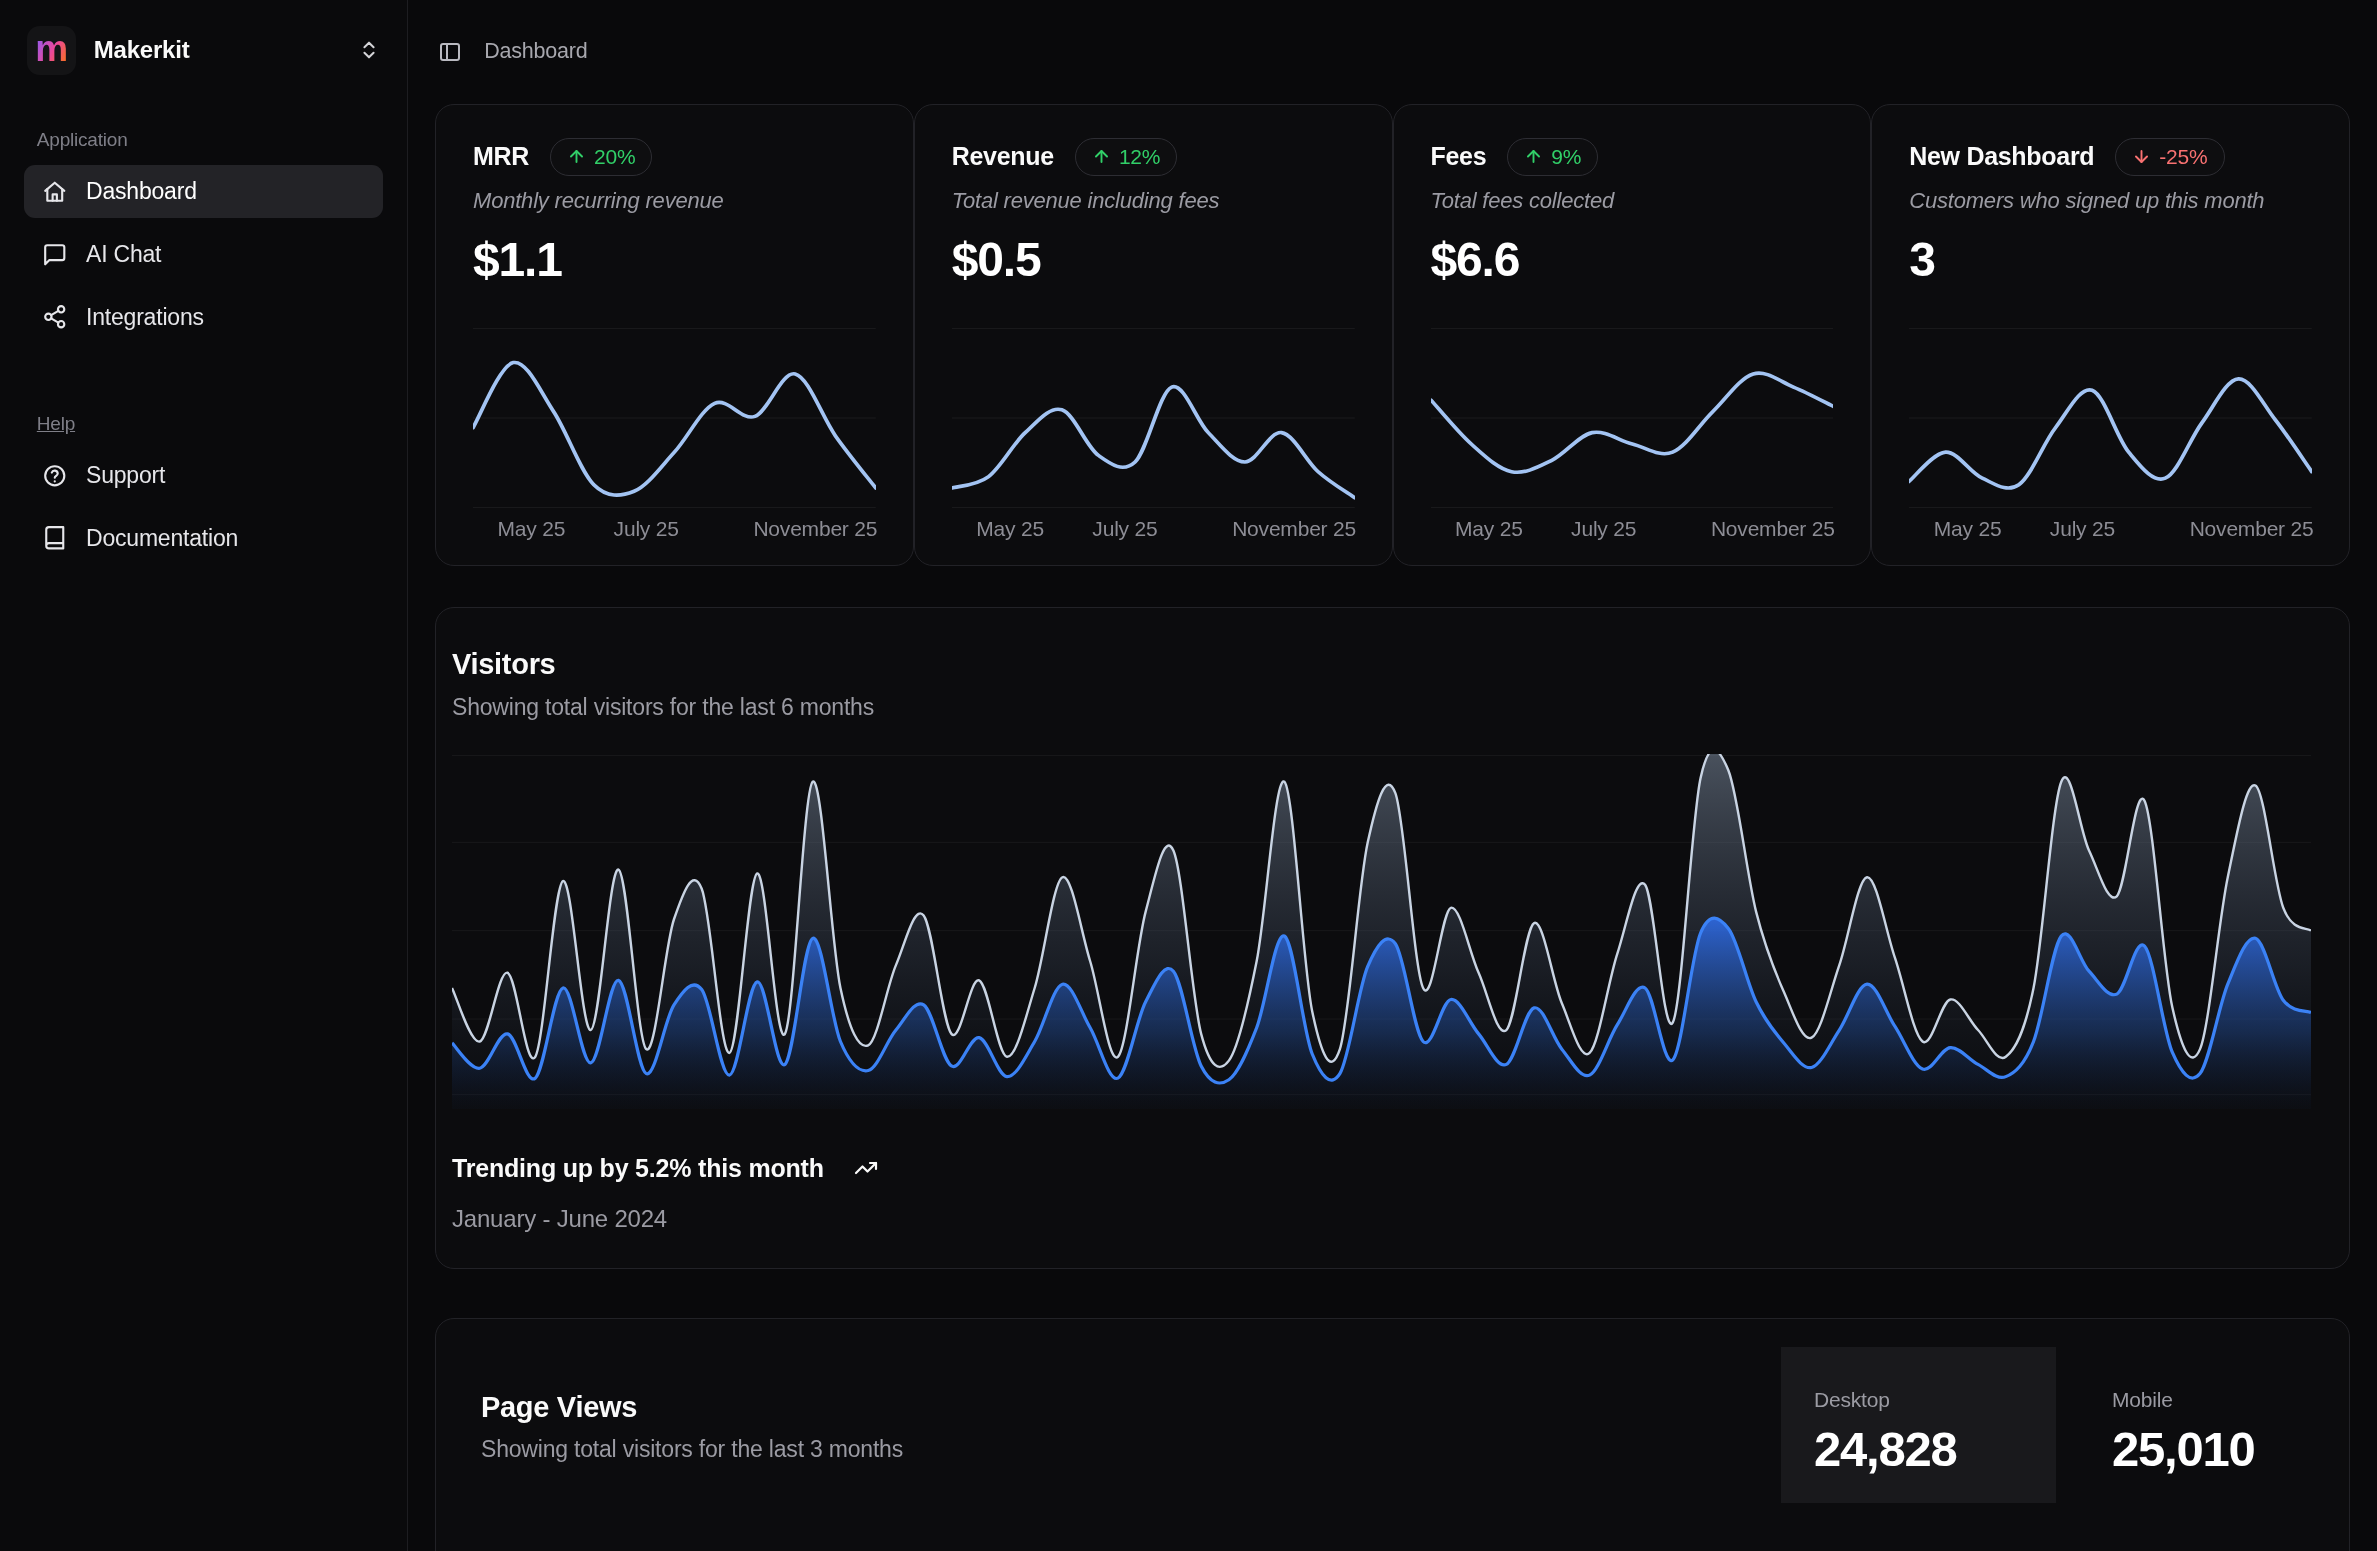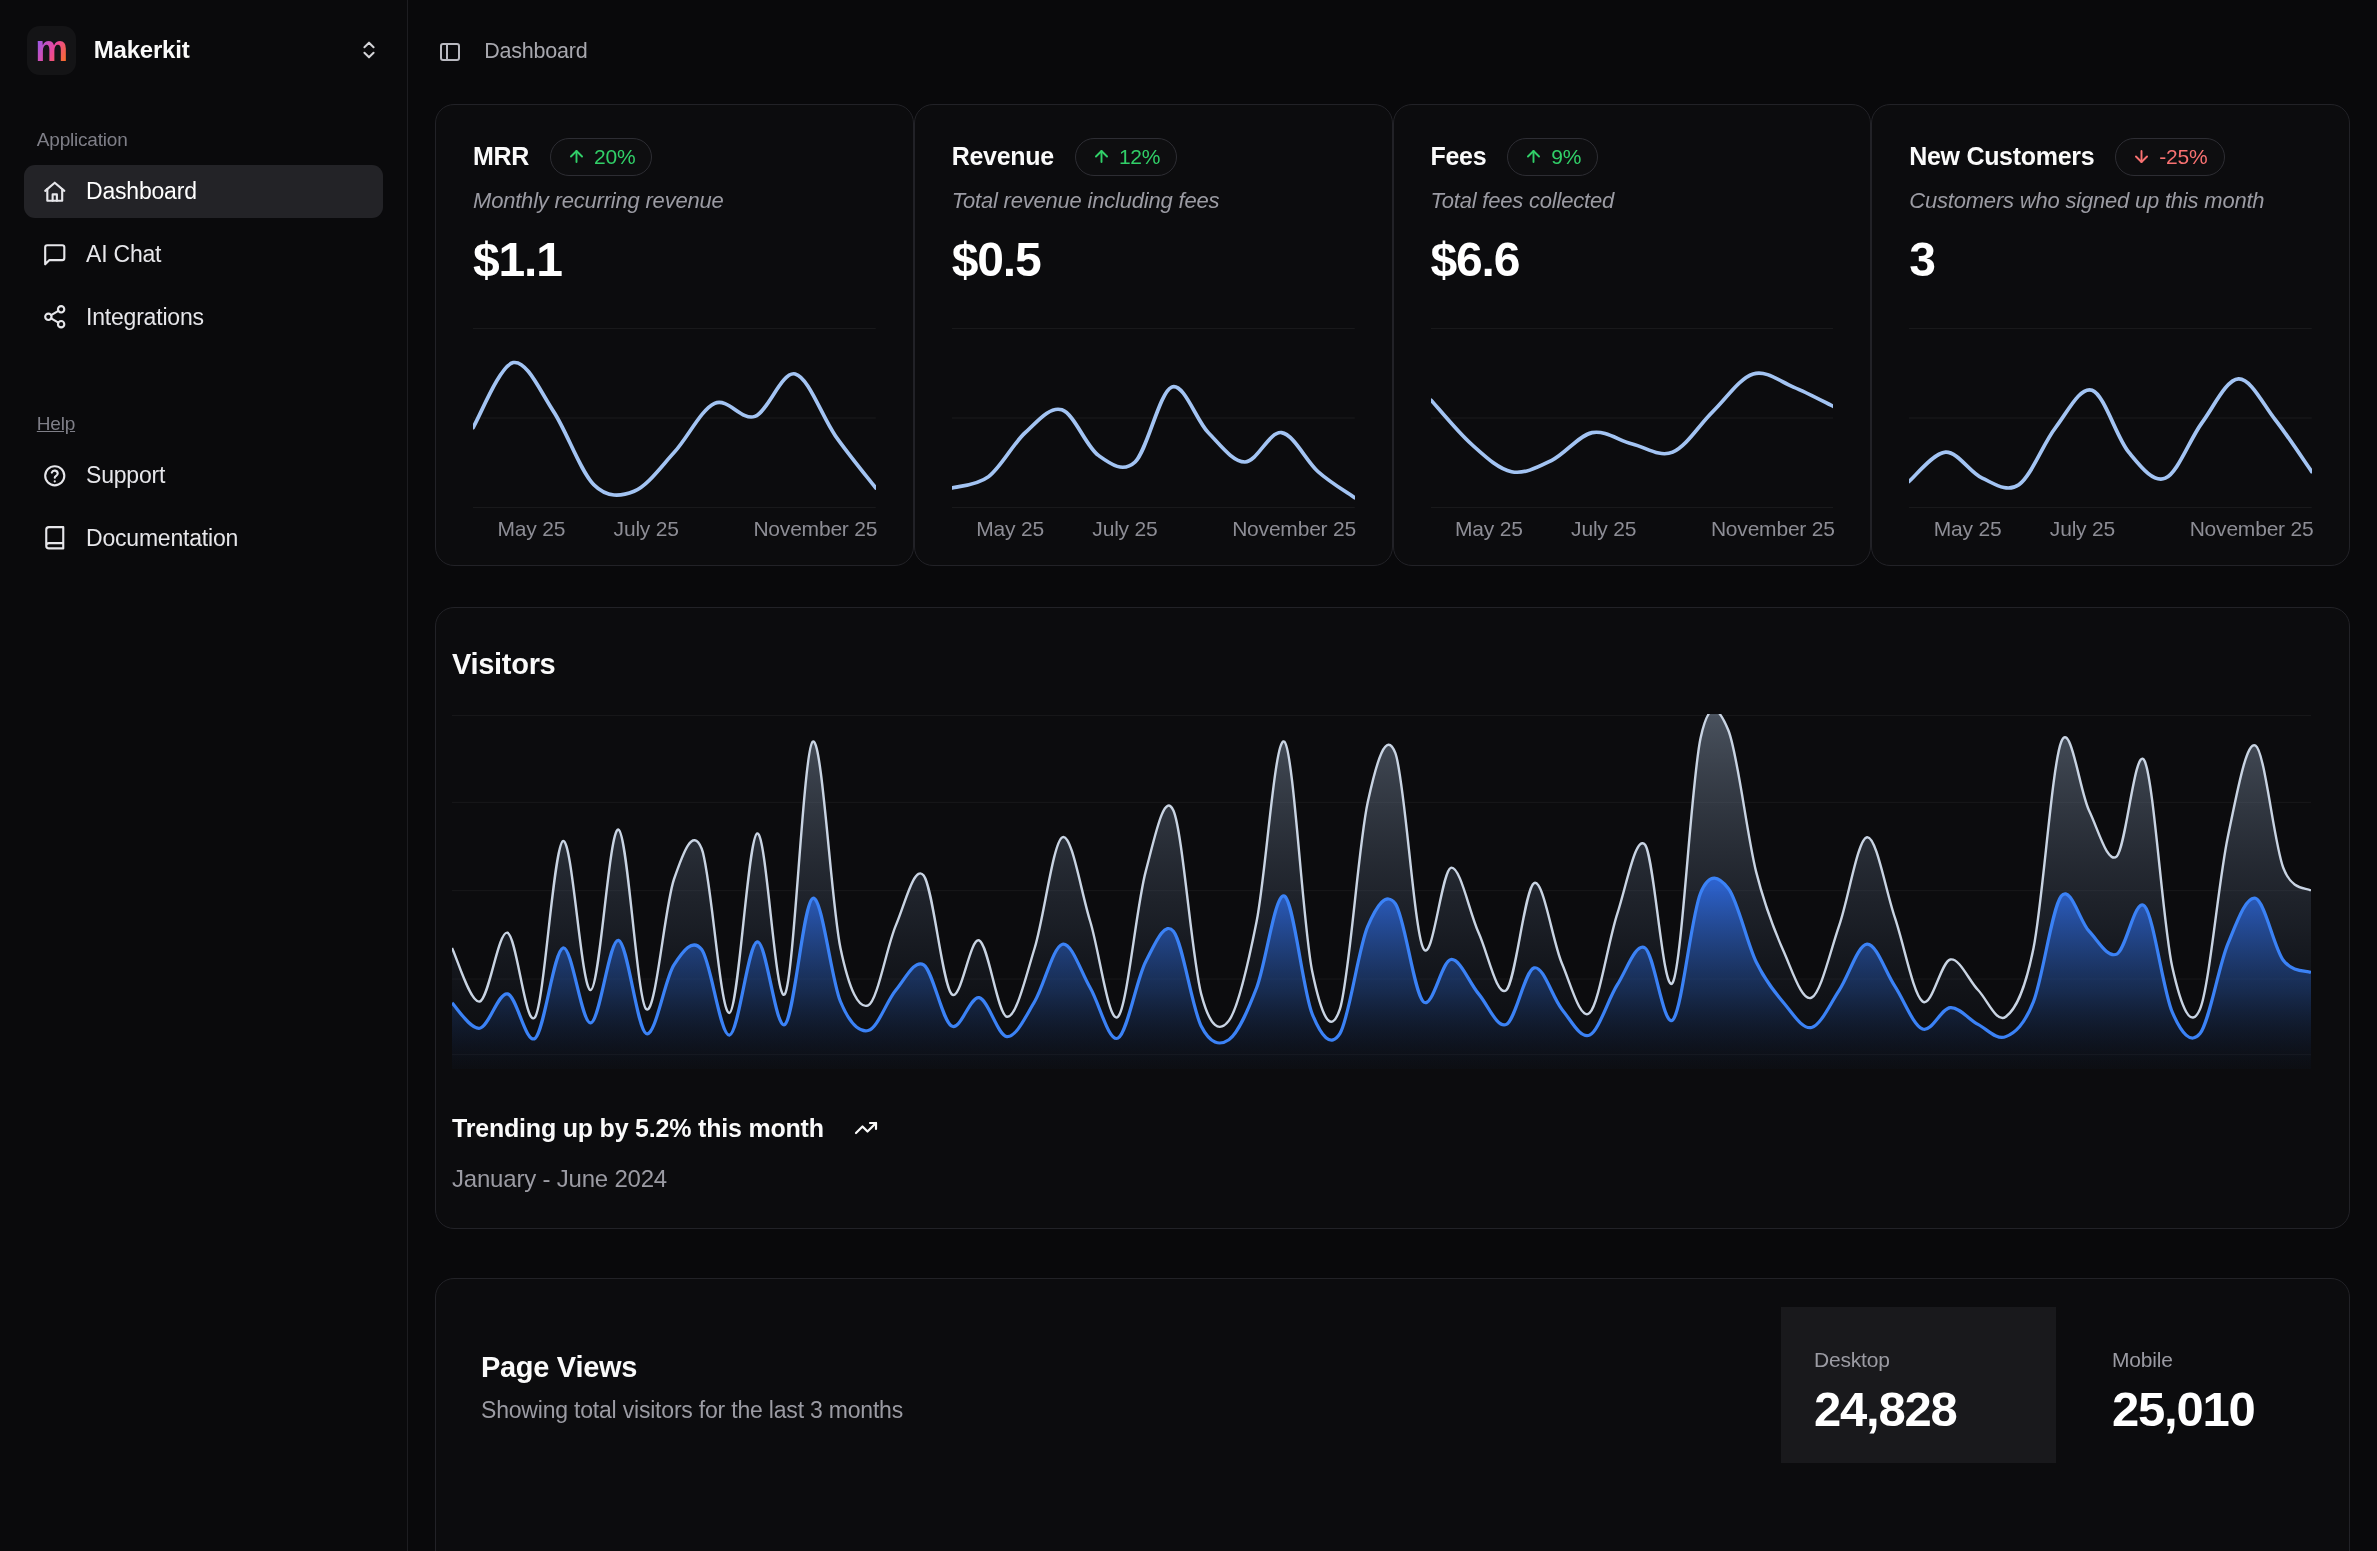--- a/index.html
+++ b/index.html
@@ -279,21 +279,21 @@
         </div>
       <div class="x-labels">
         <span class="xl-0">May 25</span>
         <span class="xl-1">July 25</span>
         <span class="xl-2">November 25</span>
       </div>
     </div>
 
     <div class="card stat-card">
       <div class="stat-head">
-        <span class="stat-title">New Customers</span>
+        <span class="stat-title">New Dashboard</span>
         <span class="badge down">
 
           <span class="arr arr-down">
               <svg width="19" height="19" viewBox="0 0 24 24" fill="none" stroke="currentColor" stroke-width="2.4" stroke-linecap="round" stroke-linejoin="round">
                 <path d="M12 5v14"></path>
                 <path d="m19 12-7 7-7-7"></path>
               </svg>
             </span>
           <span>-25%</span>
         </span>
@@ -311,20 +311,21 @@
       <div class="x-labels">
         <span class="xl-0">May 25</span>
         <span class="xl-1">July 25</span>
         <span class="xl-2">November 25</span>
       </div>
     </div>
   </div>
 
   <div class="card visitors-card">
     <div class="card-title">Visitors</div>
+    <div class="card-sub">Showing total visitors for the last 6 months</div>
     <div class="visitors-chart">
       <svg id="visitors-chart" viewBox="0 0 2300 446" preserveAspectRatio="none">
           <defs>
             <linearGradient id="gradGray" x1="0" y1="0" x2="0" y2="1">
               <stop offset="0%" stop-color="#7d8ca0" stop-opacity="0.55"></stop>
               <stop offset="60%" stop-color="#3c485c" stop-opacity="0.3"></stop>
               <stop offset="100%" stop-color="#121c2d" stop-opacity="0.03"></stop>
             </linearGradient>
             <linearGradient id="gradBlue" x1="0" y1="0" x2="0" y2="1">
               <stop offset="0%" stop-color="#2f6ff0" stop-opacity="0.85"></stop>

